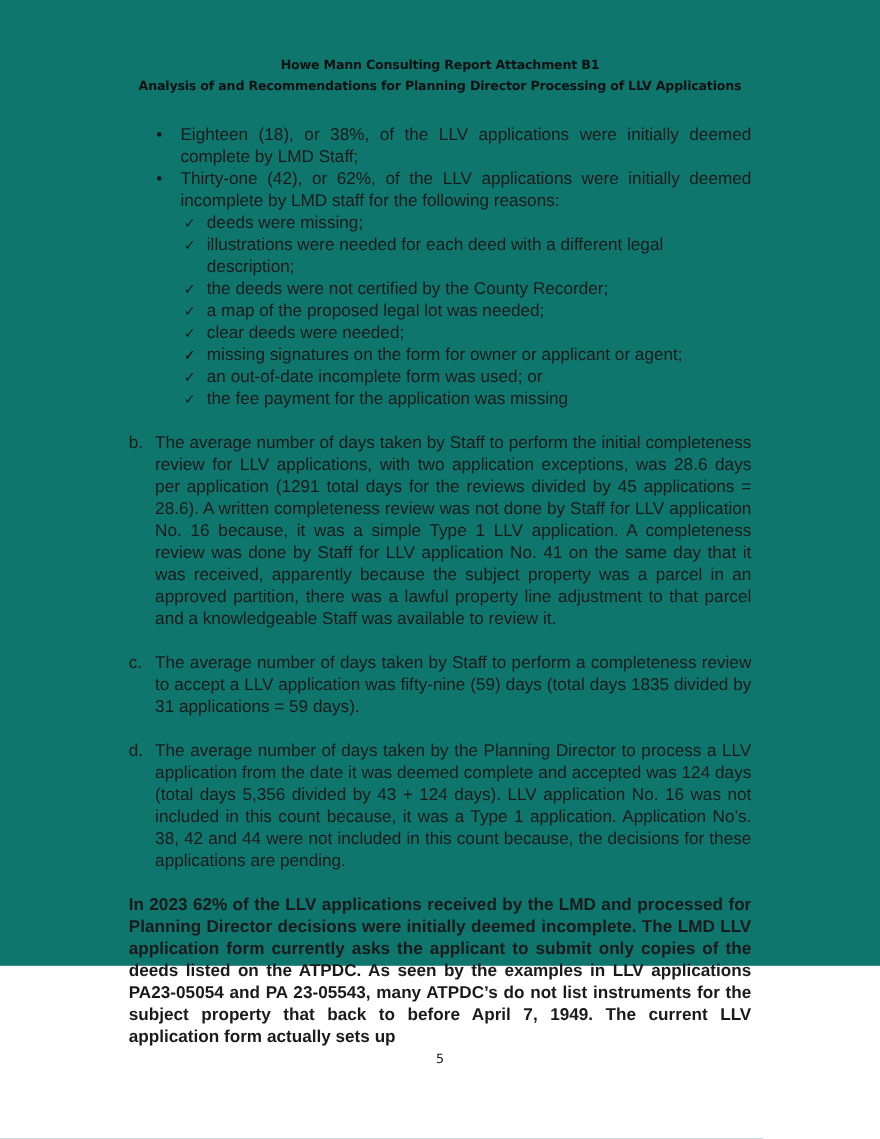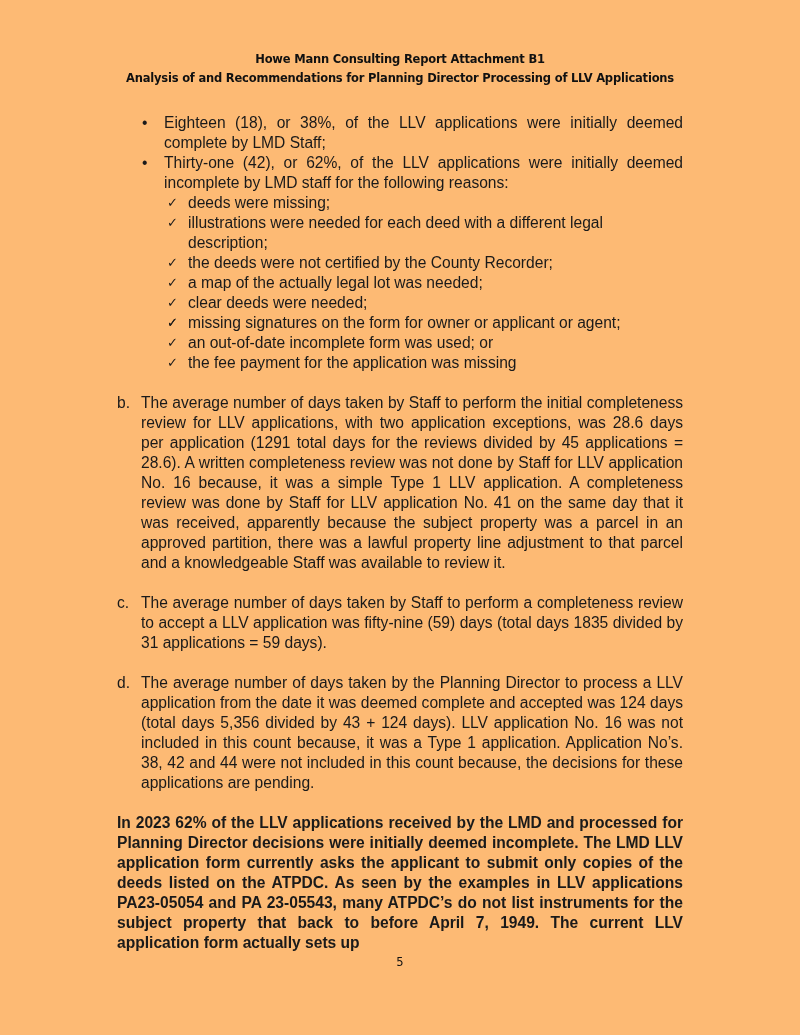--- a/index.html
+++ b/index.html
@@ -1,17 +1,17 @@
 <!DOCTYPE html>
 <html><head>
 <meta charset="utf-8">
 <style>
   html, body { margin: 0; padding: 0; background: #ffffff; }
   body { width: 800px; height: 1035px; position: relative; overflow: hidden; }
-  .page { position: absolute; left: 0; top: 0; width: 800px; height: 1035px; background: #fdba74; color: #111; }
+  .page { position: absolute; left: 0; top: 0; width: 800px; height: 878px; background: #0f766e; color: #111; }
   .header { position: absolute; top: 50px; left: 0; width: 800px; text-align: center;
     font-family: "DejaVu Sans", sans-serif; font-weight: bold; font-size: 11.5px; line-height: 19px; color: #111; letter-spacing: -0.2px; }
   .body { position: absolute; top: 113px; left: 117px; width: 566px;
     font-family: "Liberation Sans", sans-serif; font-size: 15.6px; line-height: 20px; color: #1a1a1a; }
   .bullets { margin: 0; padding: 0; list-style: none; }
   .bullet { position: relative; padding-left: 47px; text-align: justify; text-align-last: left; }
   .bullet .dot { position: absolute; left: 25px; top: 0; }
   .checks { list-style: none; margin: 0; padding: 0; }
   .check { position: relative; padding-left: 71px; text-align: left; }
   .check .tick { position: absolute; left: 50px; top: 0; font-size: 13px; }
@@ -40,21 +40,21 @@
       <li class="bullet">
         <span class="dot">•</span>
         <span>Thirty-one (42), or 62%, of the LLV applications were initially deemed incomplete by LMD staff for the following reasons:</span>
       </li>
     </ul>
 
     <ul class="checks">
       <li class="check"><span class="tick">✓</span><span>deeds were missing;</span></li>
       <li class="check"><span class="tick">✓</span><span>illustrations were needed for each deed with a different legal description;</span></li>
       <li class="check"><span class="tick">✓</span><span>the deeds were not certified by the County Recorder;</span></li>
-      <li class="check"><span class="tick">✓</span><span>a map of the actually legal lot was needed;</span></li>
+      <li class="check"><span class="tick">✓</span><span>a map of the proposed legal lot was needed;</span></li>
       <li class="check"><span class="tick">✓</span><span>clear deeds were needed;</span></li>
       <li class="check"><span class="tick">✓</span></li>
       <li class="check"><span class="tick">✓</span><span>missing signatures on the form for owner or applicant or agent;</span></li>
       <li class="check"><span class="tick">✓</span><span>an out-of-date incomplete form was used; or</span></li>
       <li class="check"><span class="tick">✓</span><span>the fee payment for the application was missing</span></li>
     </ul>
 
     <div class="gap"></div>
     <div class="item">
       <span class="marker">b.</span>

